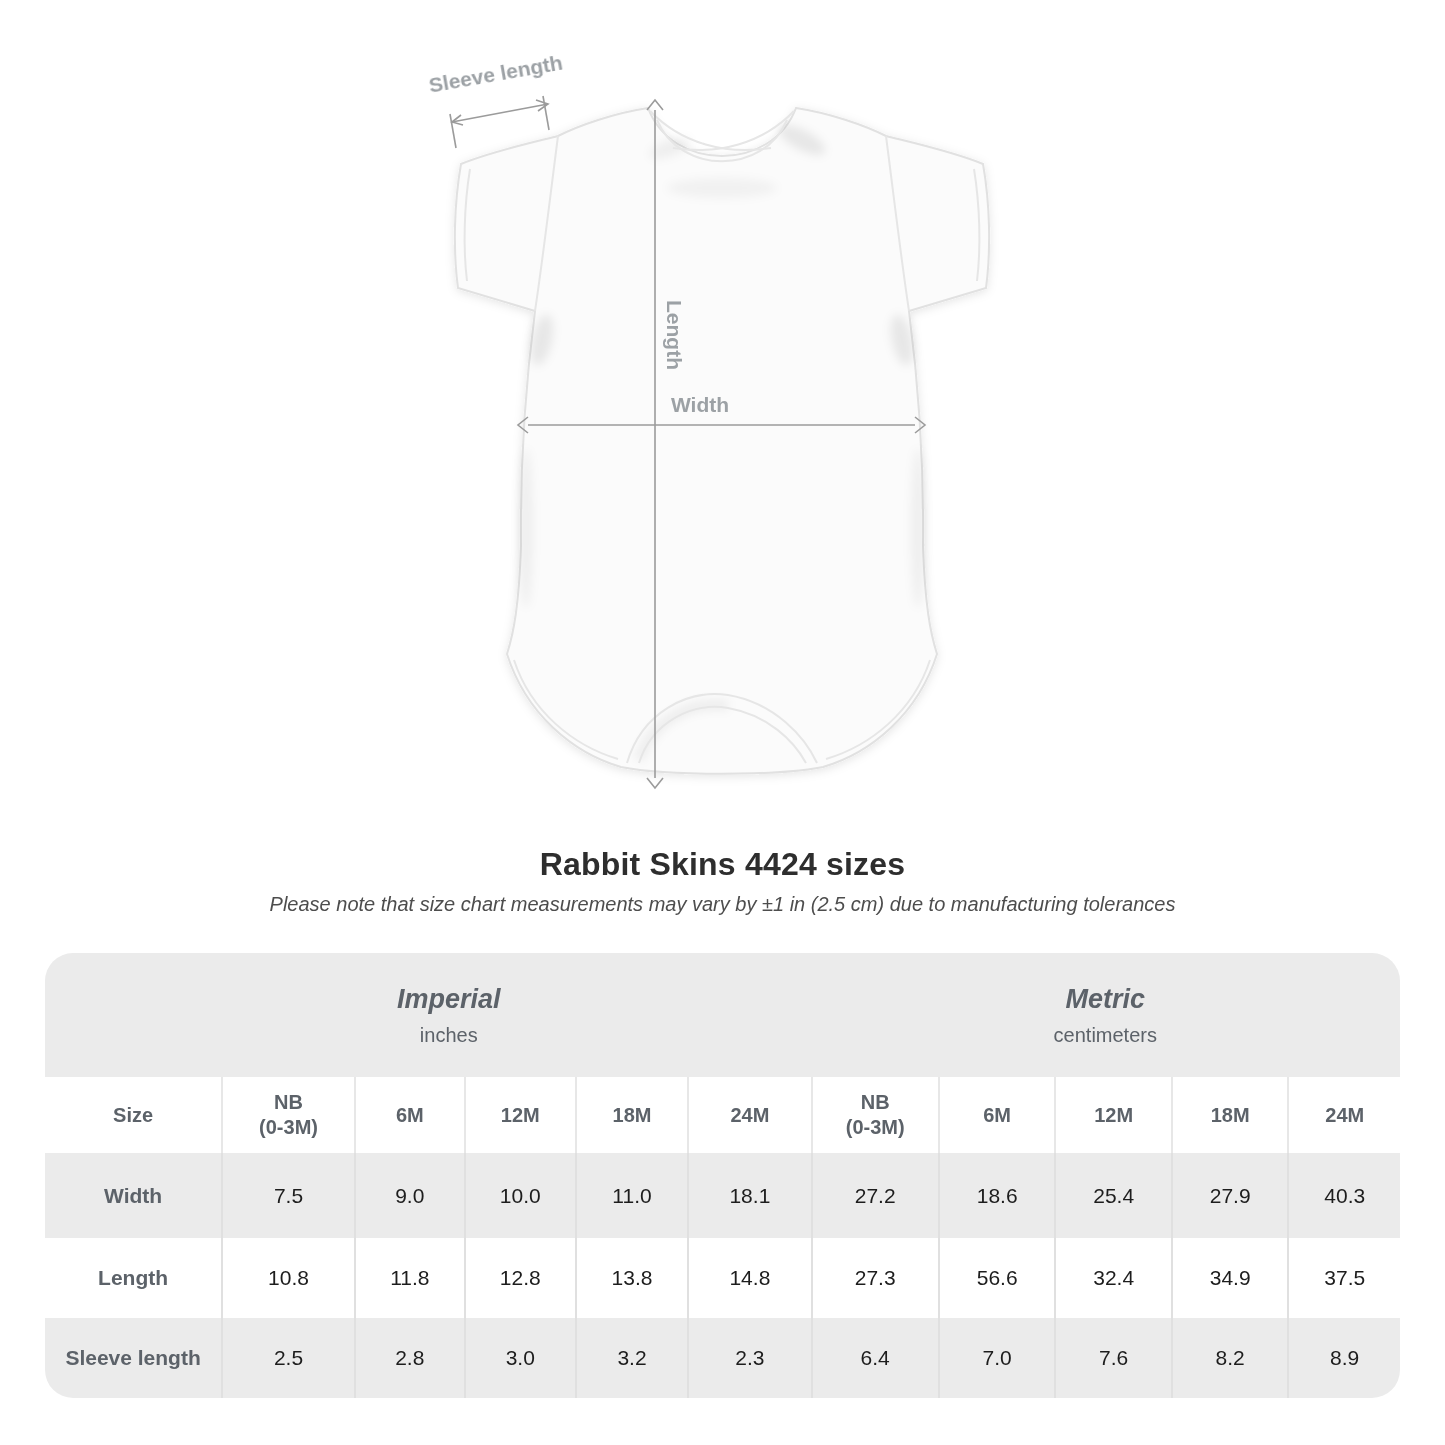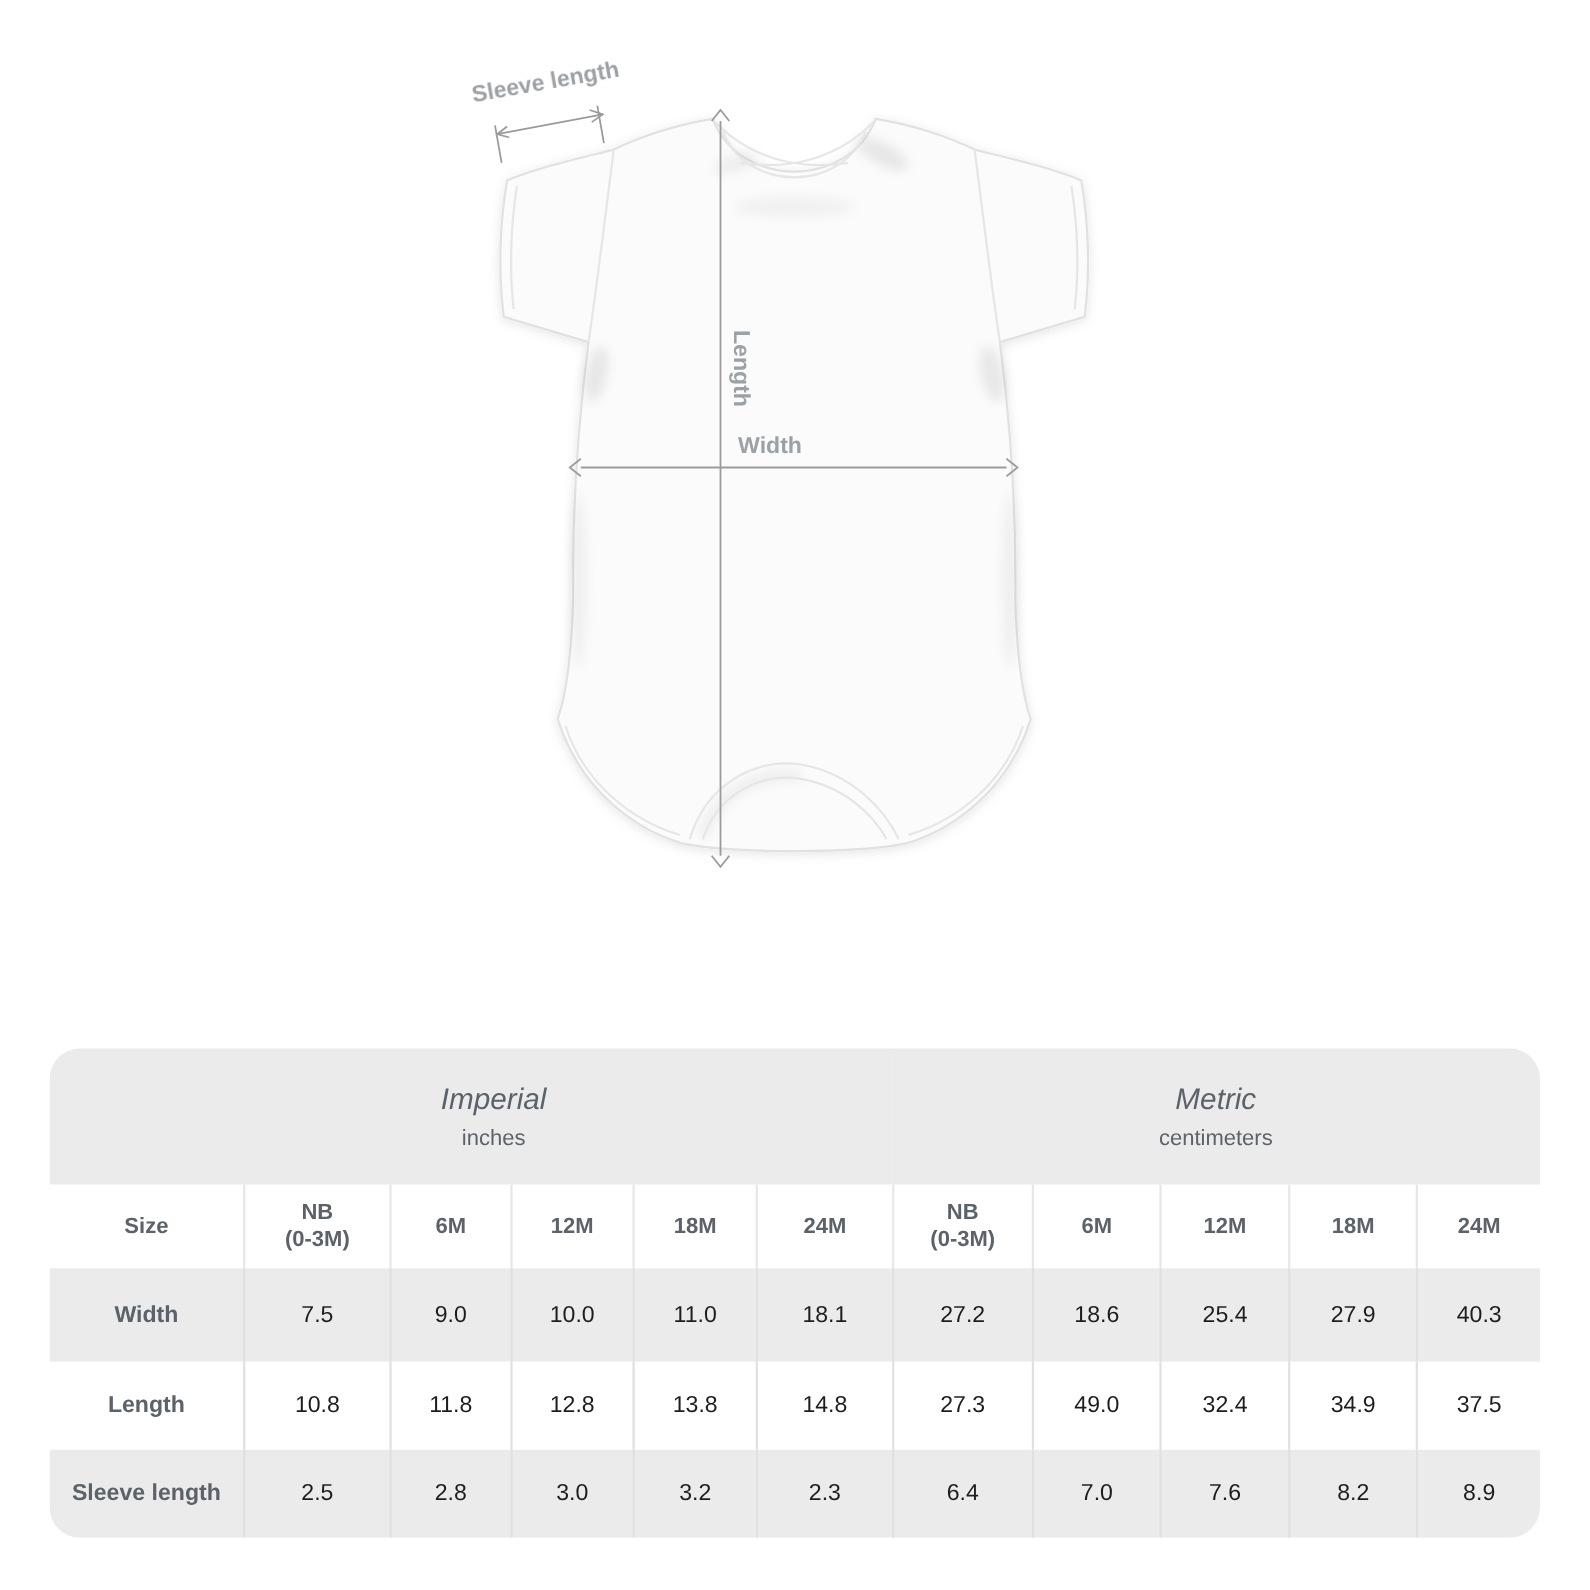--- a/index.html
+++ b/index.html
@@ -17,21 +17,21 @@
   .size-table-wrap{
     position:absolute;left:45px;top:953px;width:1355px;
     border-radius:28px;overflow:hidden;background:#ffffff;
   }
   table.size-table{width:100%;border-collapse:separate;border-spacing:0;table-layout:fixed;}
   .size-table th,.size-table td{
     text-align:center;vertical-align:middle;padding:0;
     font-size:21px;color:#1d1d1d;font-weight:normal;
   }
   tr.band-row th{background:#ebebeb;height:124px;}
-  .band-title{font-size:27px;font-weight:normal;font-style:italic;color:#5c6269;}
+  .band-title{font-size:27px;font-weight:bold;font-style:italic;color:#5c6269;}
   .band-sub{margin-top:9px;font-size:20px;color:#5c6269;}
   .band-imperial{padding-left:42px !important;}
   tr.colhead-row th{background:#ffffff;height:76px;font-weight:bold;color:#5c6269;font-size:20px;}
   tr.colhead-row th span{display:block;line-height:1.25;}
   tr.data-row th.rowlabel{font-weight:bold;color:#5c6269;}
   tr.data-row{height:80px;}
   tr.row-width{height:85px;}
   tr.alt th,tr.alt td{background:#ebebeb;}
   tr.plain th,tr.plain td{background:#ffffff;}
   .sep{border-left:2px solid #e0e0e0;}
@@ -114,20 +114,24 @@
       <path d="M 213,48 L 219,82"></path>
     </g>
 
     <g font-family="Liberation Sans, sans-serif" font-size="21" font-weight="bold" fill="#9CA1A5">
       <text x="167" y="33" text-anchor="middle" transform="rotate(-10 167 33)">Sleeve length</text>
       <text x="337" y="287" text-anchor="middle" transform="rotate(90 337 287)">Length</text>
       <text x="370" y="364" text-anchor="middle">Width</text>
     </g>
   </svg>
 
+  <div class="heading">
+    <div class="title">Rabbit Skins 4424 sizes</div>
+    <div class="subtitle">Please note that size chart measurements may vary by ±1 in (2.5 cm) due to manufacturing tolerances</div>
+  </div>
 
   <div class="size-table-wrap">
     <table class="size-table">
       <colgroup>
         <col style="width:13.0%">
           <col style="width:9.8%">
           <col style="width:8.1%">
         <col style="width:8.2%">
           <col style="width:8.3%">
           <col style="width:9.1%">
@@ -199,21 +203,21 @@
           <td class="sep">40.3</td>
         </tr>
         <tr class="data-row plain">
           <th class="rowlabel">Length</th>
           <td class="sep">10.8</td>
           <td class="sep">11.8</td>
           <td class="sep">12.8</td>
           <td class="sep">13.8</td>
           <td class="sep">14.8</td>
           <td class="sep">27.3</td>
-          <td class="sep">49.0</td>
+          <td class="sep">56.6</td>
           <td class="sep">32.4</td>
           <td class="sep">34.9</td>
           <td class="sep">37.5</td>
         </tr>
         <tr class="data-row alt">
           <th class="rowlabel">Sleeve length</th>
           <td class="sep">2.5</td>
           <td class="sep">2.8</td>
           <td class="sep">3.0</td>
           <td class="sep">3.2</td>

